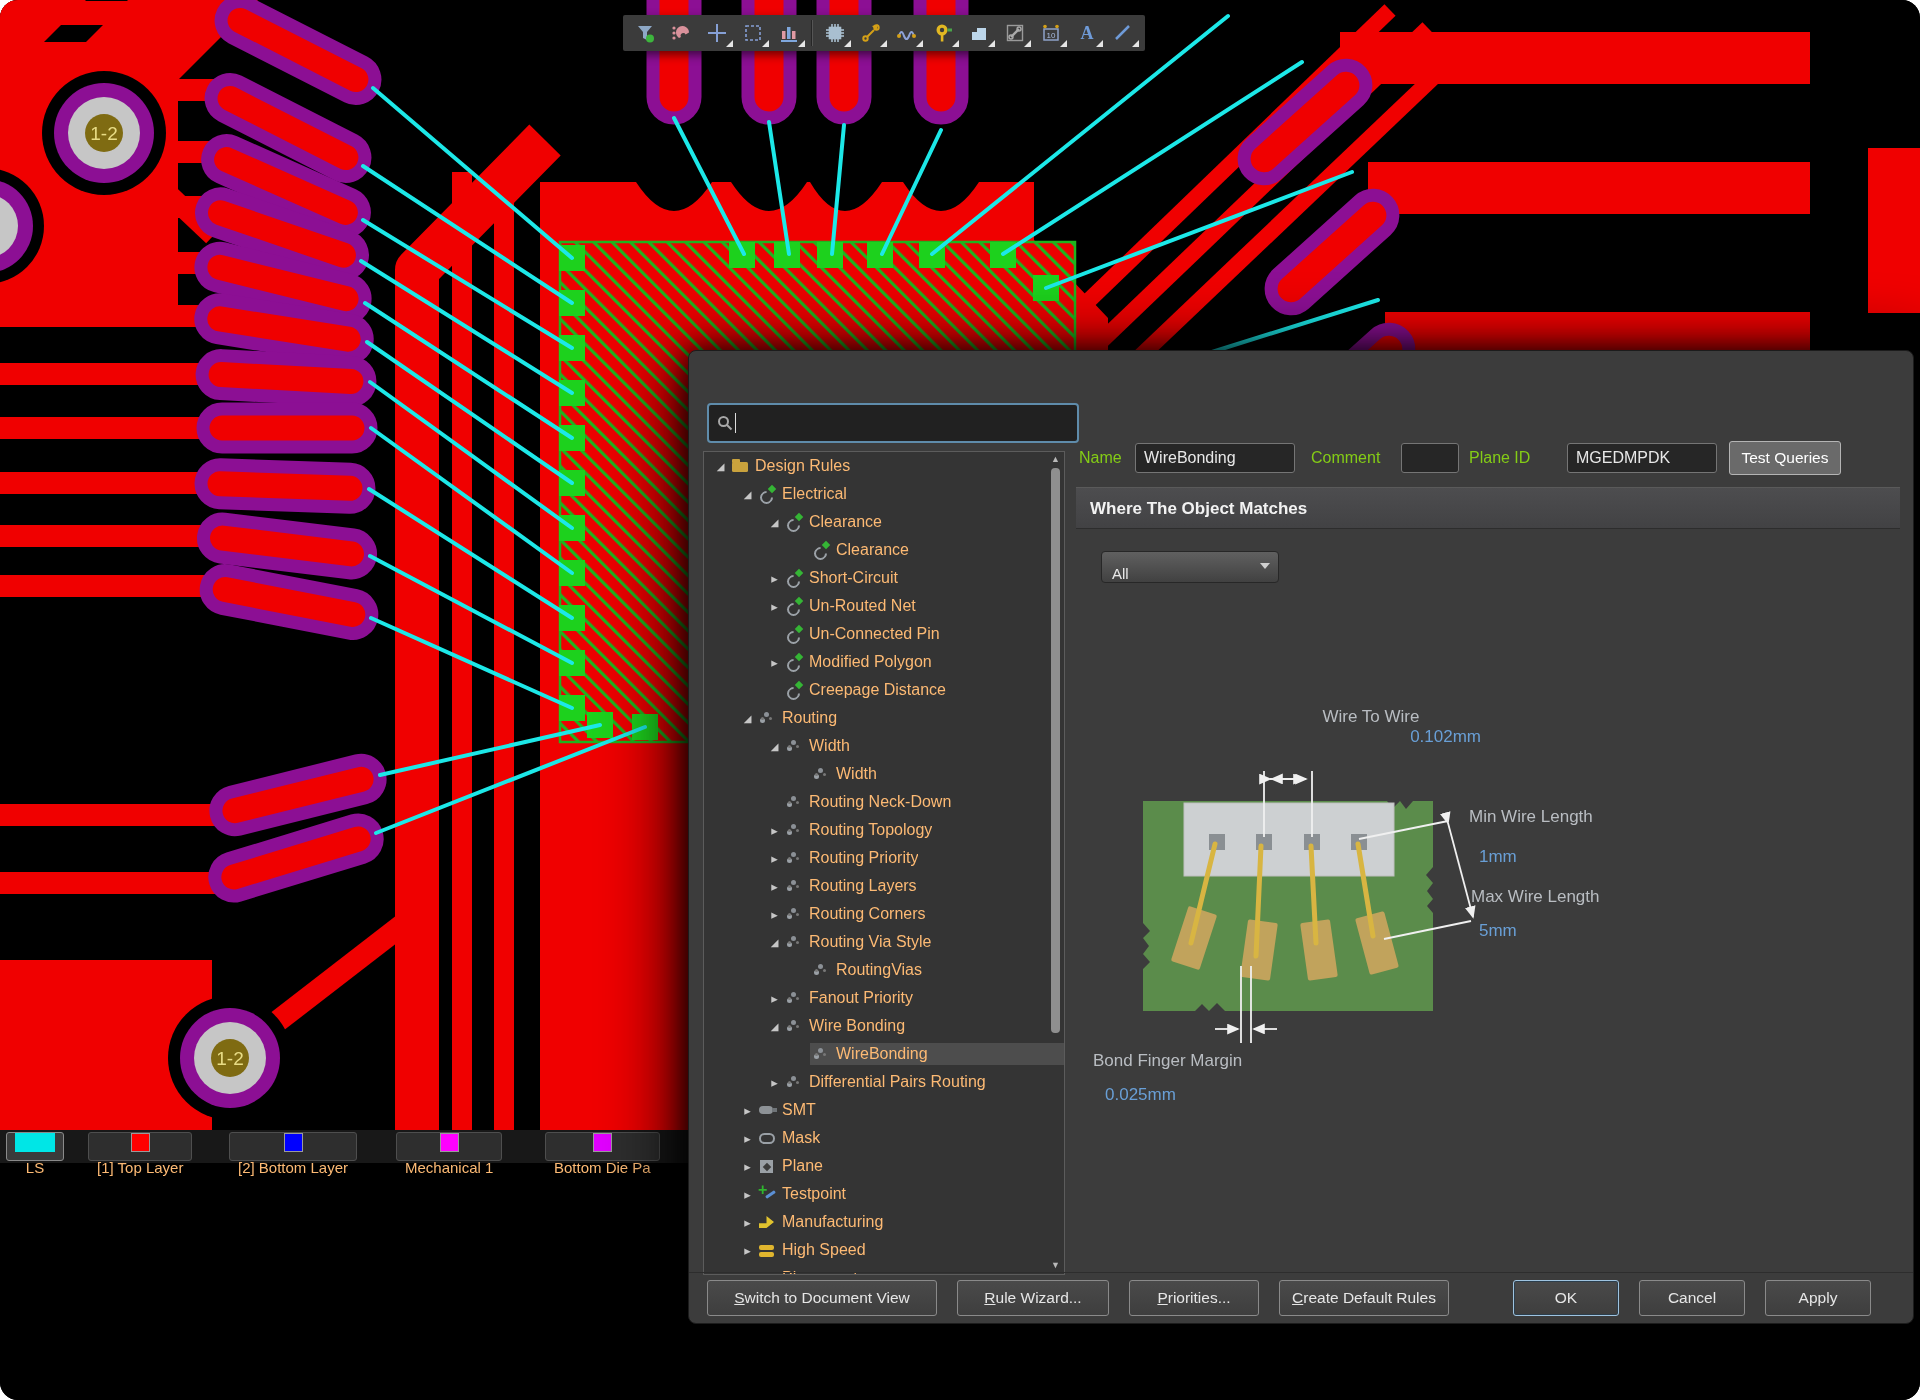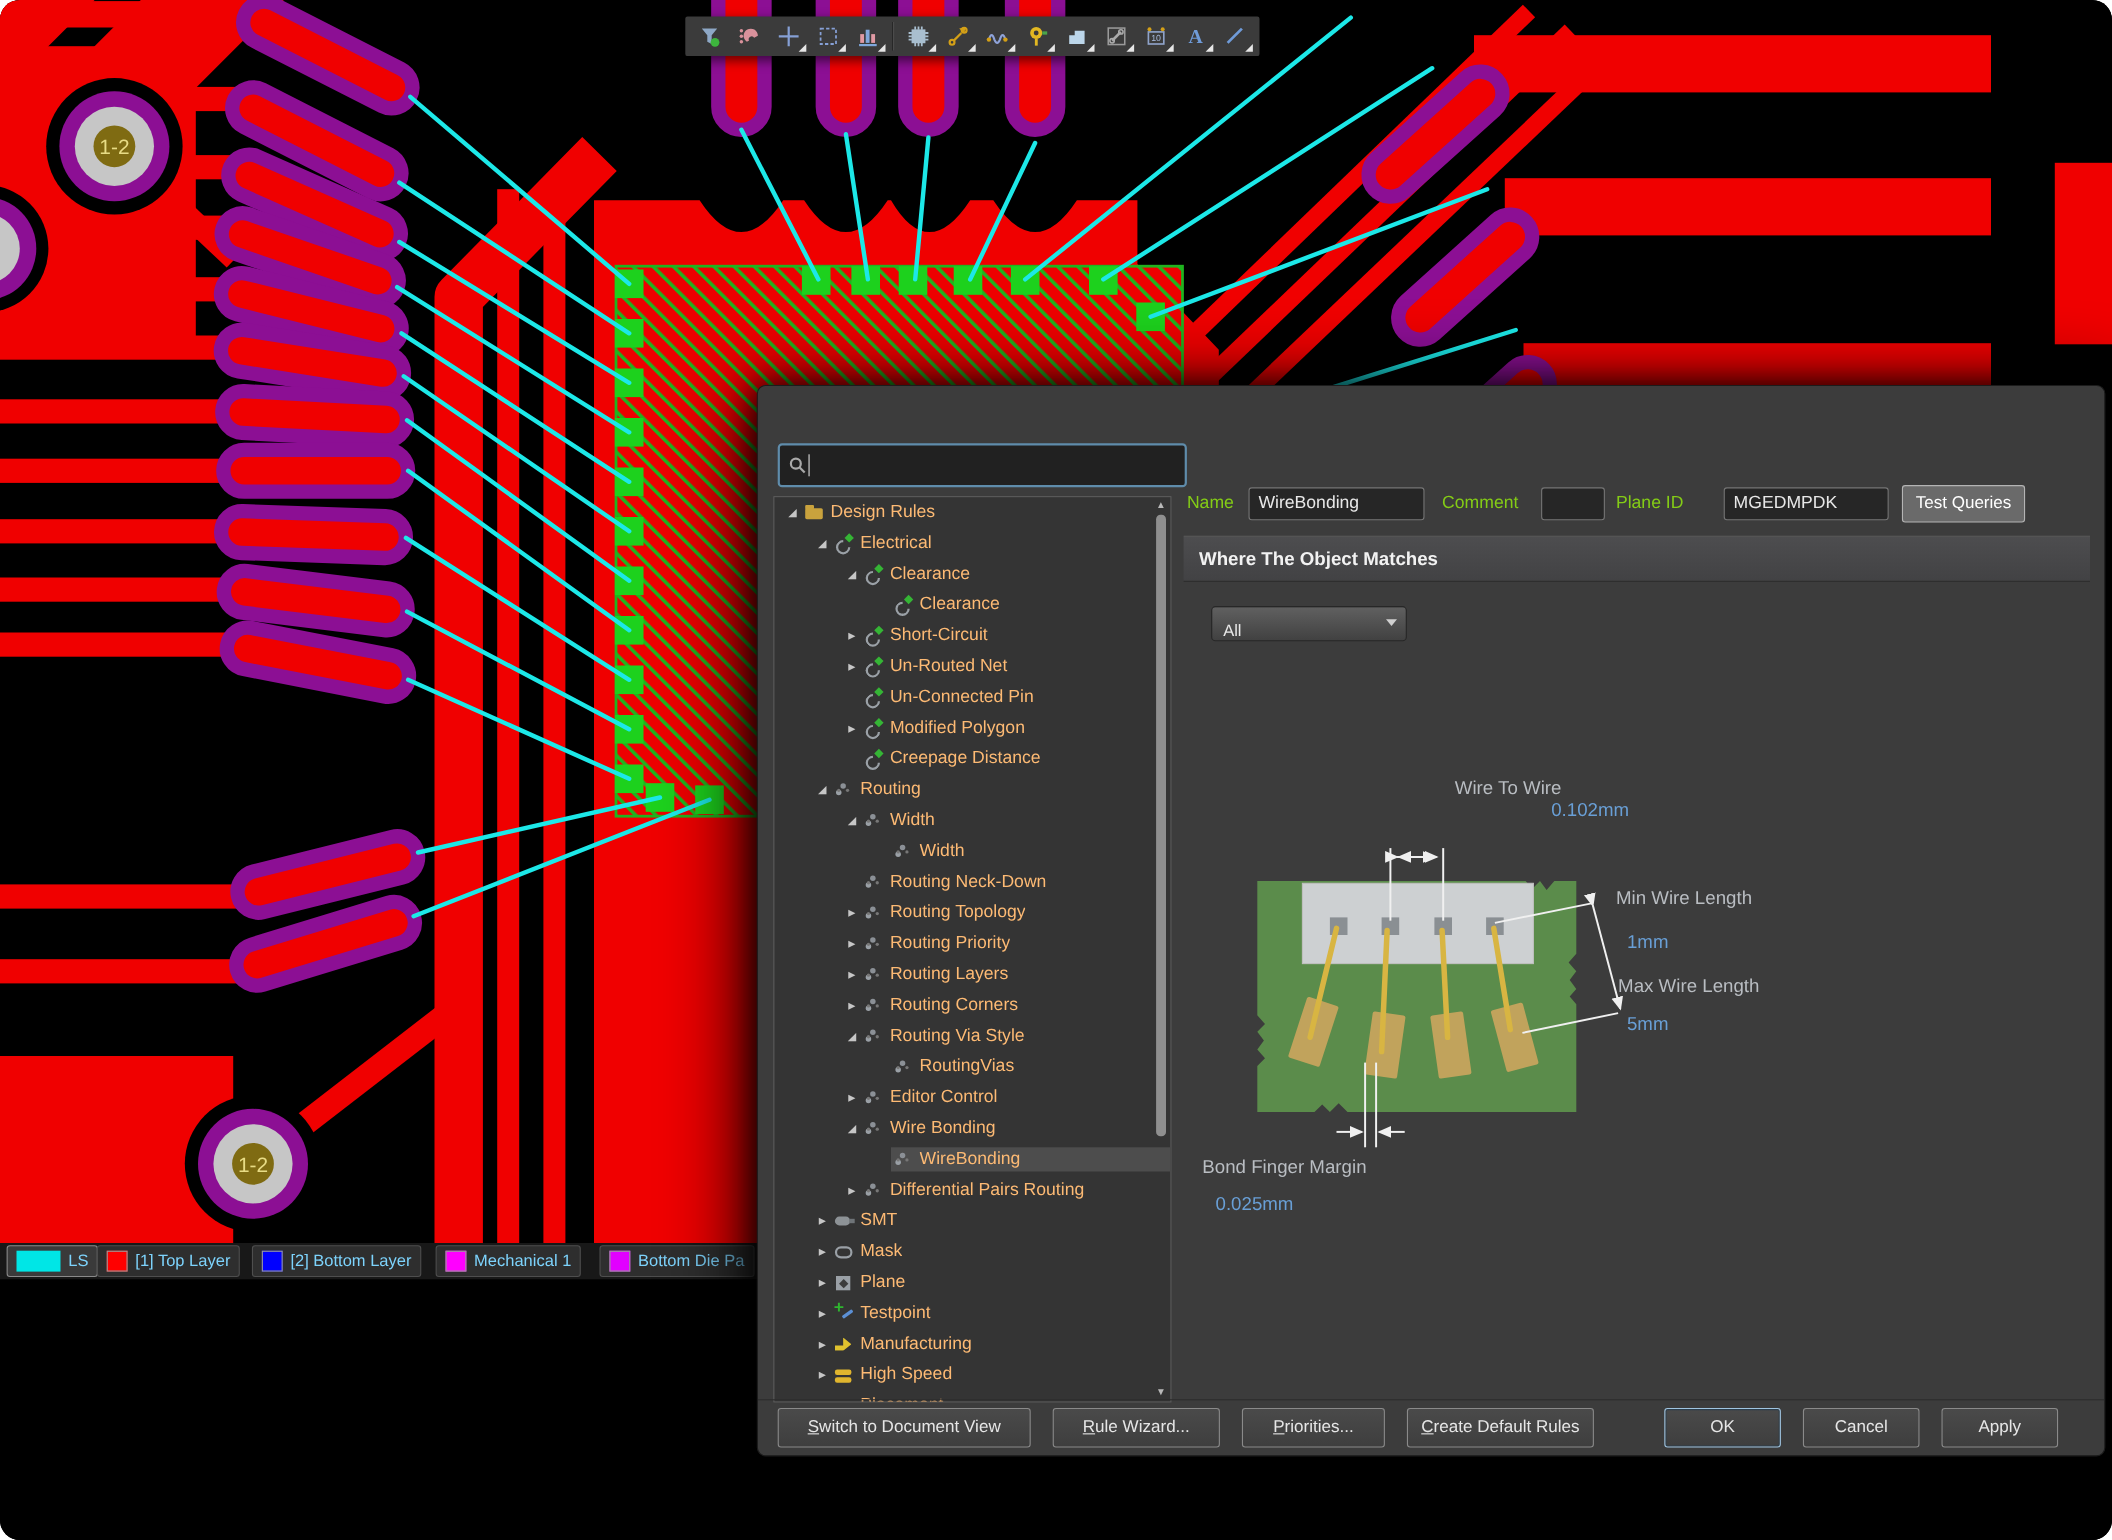--- a/index.html
+++ b/index.html
@@ -13,21 +13,21 @@
     box-shadow:0 4px 10px rgba(0,0,0,.55);}
   .tool{position:relative;width:34px;height:30px;display:flex;align-items:center;justify-content:center;}
   .tool.dd::after{content:"";position:absolute;right:1px;bottom:1px;width:0;height:0;
     border-left:7px solid transparent;border-bottom:7px solid #e6e6e6;}
   .tsep{width:1px;height:26px;background:#262626;border-right:1px solid #555;margin:0 3px;}
 
   
   .layerbar{position:absolute;left:0;top:1130px;width:740px;height:33px;background:#181818;z-index:5;
     display:block;}
   .ltab{position:absolute;top:2px;height:27px;background:#2e2e2e;border:1px solid #4e4e4e;border-radius:3px;
-    display:flex;align-items:center;gap:7px;padding:0 8px;color:#7dd3fc;font-size:15px;white-space:nowrap;}
+    display:flex;align-items:center;gap:7px;padding:0 8px;color:#fdba74;font-size:15px;white-space:nowrap;flex-direction:column;}
   .ltab.active{background:#3a3a3a;border-color:#8a8a8a;}
   .sw{width:17px;height:17px;border:1px solid #9a9a9a;flex:none;}
   .sw.big{width:40px;height:19px;border:none;}
   .sw0{background:#00e6e6;} .sw1{background:#ff0000;} .sw2{background:#0000ff;}
   .sw3{background:#ff00ff;} .sw4{background:#e100ff;}
 
   
   .dialog{position:absolute;left:688px;top:350px;width:1224px;height:972px;background:#3c3c3c;
     border:1px solid #1c1c1c;border-radius:8px;z-index:10;
     box-shadow:0 18px 70px 12px rgba(0,0,0,.92),0 0 28px rgba(0,0,0,.75);}
@@ -546,21 +546,21 @@
           <span class="arr"></span>
           <span class="hl">
             <span class="tico ti-route"></span>
             <span class="tlabel">RoutingVias</span>
           </span>
         </div>
       <div class="trow" style="--l:2">
           <span class="arr col"></span>
           <span class="hl">
             <span class="tico ti-route"></span>
-            <span class="tlabel">Editor Control</span>
+            <span class="tlabel">Fanout Priority</span>
           </span>
         </div>
       <div class="trow" style="--l:2">
           <span class="arr exp"></span>
           <span class="hl">
             <span class="tico ti-route"></span>
             <span class="tlabel">Wire Bonding</span>
           </span>
         </div>
       <div class="trow selected" style="--l:3">

